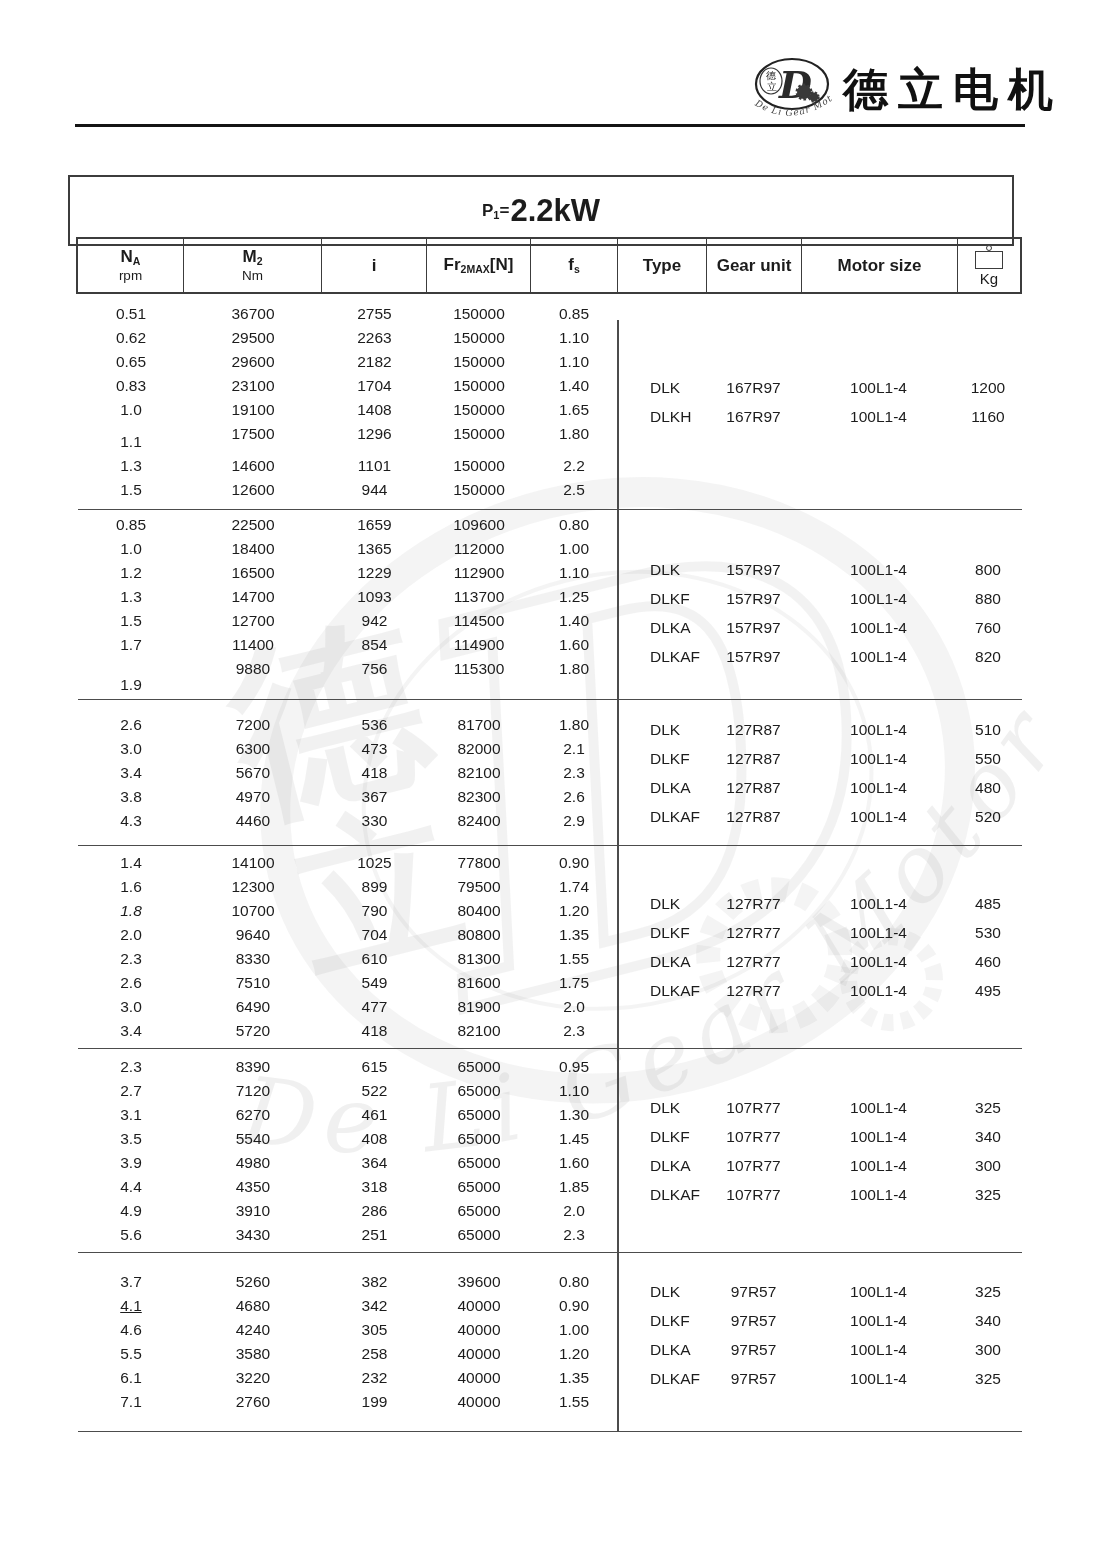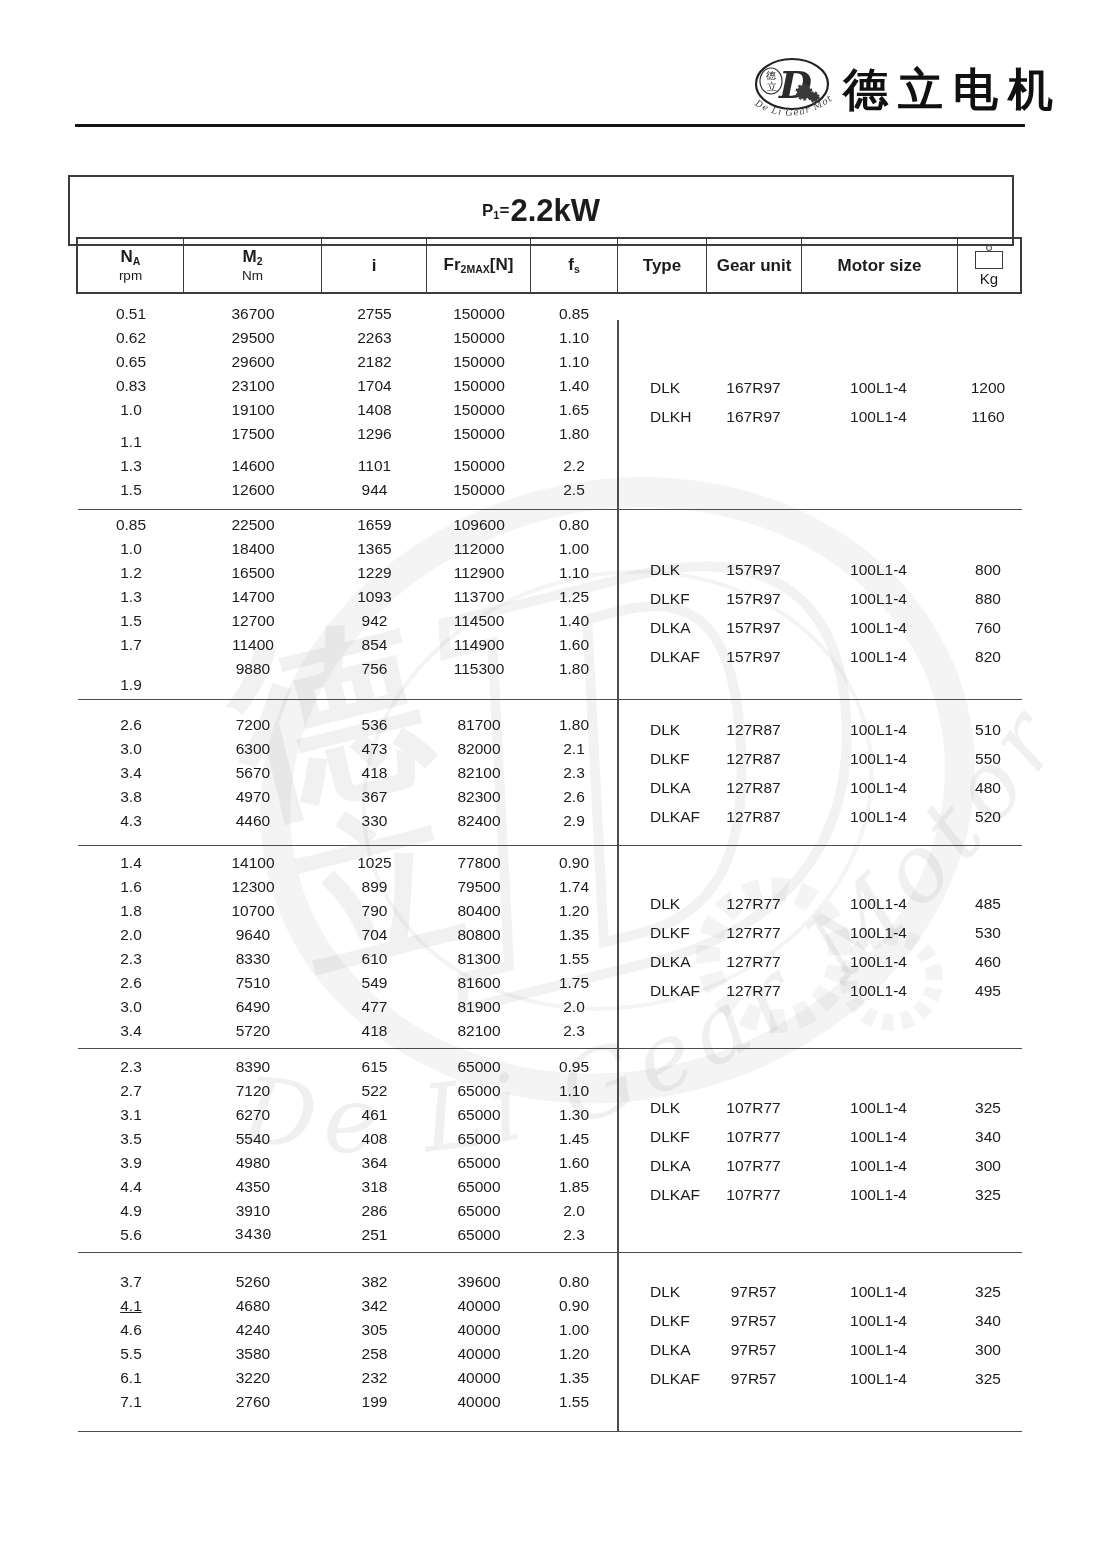--- a/index.html
+++ b/index.html
@@ -360,21 +360,21 @@
               <span class="cell" style="width: 86px;">0.90</span>
             </div>
             <div class="drow">
               <span class="cell" style="width: 106px;">1.6</span>
               <span class="cell" style="width: 138px;">12300</span>
               <span class="cell" style="width: 105px;">899</span>
               <span class="cell" style="width: 104px;">79500</span>
               <span class="cell" style="width: 86px;">1.74</span>
             </div>
             <div class="drow">
-              <span class="cell" style="width: 106px;">1.8</span>
+              <span class="cell" style="width: 106px; font-style: italic;">1.8</span>
               <span class="cell" style="width: 138px;">10700</span>
               <span class="cell" style="width: 105px;">790</span>
               <span class="cell" style="width: 104px;">80400</span>
               <span class="cell" style="width: 86px;">1.20</span>
             </div>
             <div class="drow">
               <span class="cell" style="width: 106px;">2.0</span>
               <span class="cell" style="width: 138px;">9640</span>
               <span class="cell" style="width: 105px;">704</span>
               <span class="cell" style="width: 104px;">80800</span>
@@ -482,21 +482,21 @@
             </div>
             <div class="drow">
               <span class="cell" style="width: 106px;">4.9</span>
               <span class="cell" style="width: 138px;">3910</span>
               <span class="cell" style="width: 105px;">286</span>
               <span class="cell" style="width: 104px;">65000</span>
               <span class="cell" style="width: 86px;">2.0</span>
             </div>
             <div class="drow">
               <span class="cell" style="width: 106px;">5.6</span>
-              <span class="cell" style="width: 138px; font-family: Liberation Mono, monospace;">3430</span>
+              <span class="cell" style="width: 138px;">3430</span>
               <span class="cell" style="width: 105px;">251</span>
               <span class="cell" style="width: 104px;">65000</span>
               <span class="cell" style="width: 86px;">2.3</span>
             </div>
           </div>
           <div class="g-right" style="margin-top: 0px;">
             <div class="vrow">
               <span class="cell cell-type" style="width: 89px;">DLK</span>
               <span class="cell" style="width: 95px;">107R77</span>
               <span class="cell" style="width: 155px;">100L1-4</span>

